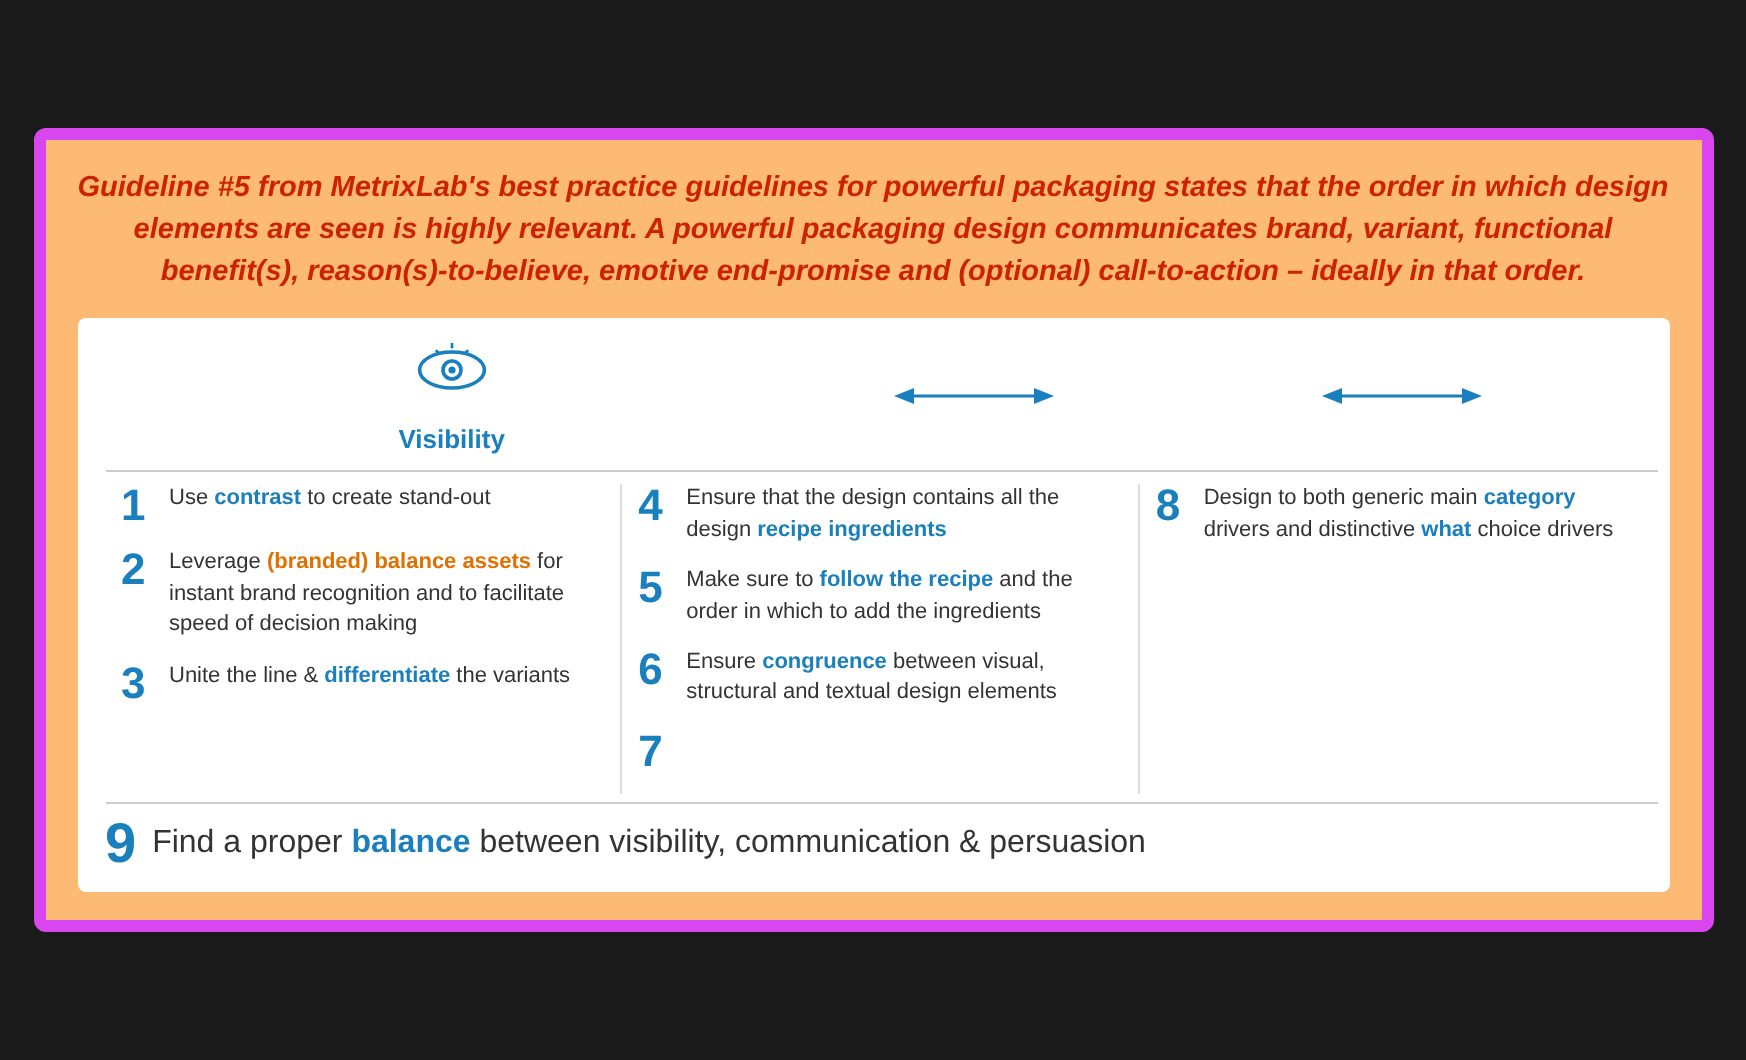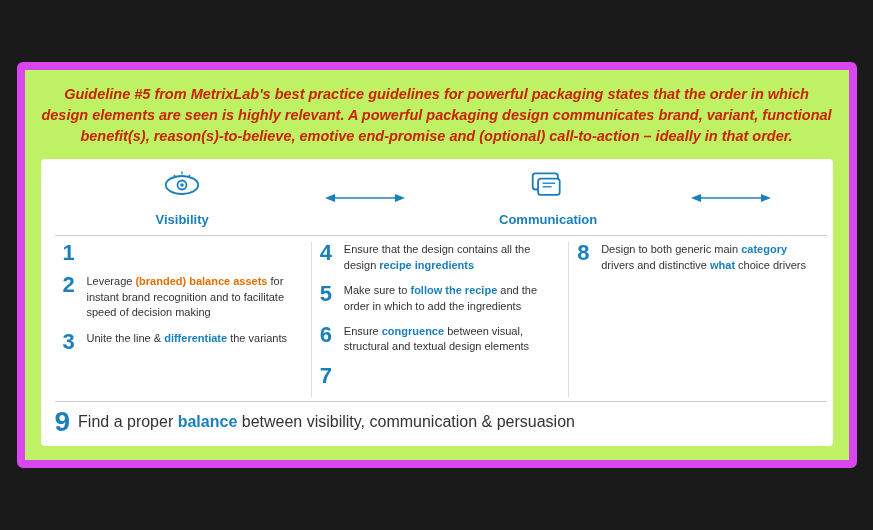--- a/index.html
+++ b/index.html
@@ -7,22 +7,22 @@
       width: 873px;
       height: 530px;
       background: #1a1a1a;
       display: flex;
       align-items: center;
       justify-content: center;
       font-family: Arial, sans-serif;
     }
     .outer-container {
       width: 840px;
-      background: #bef264;
-      border: 8px solid #d946ef;
+      background: #fdba74;
+      border: 6px solid #d946ef;
       border-radius: 6px;
       padding: 14px 16px;
     }
     .header-text {
       text-align: center;
       font-size: 14.5px;
       font-weight: bold;
       color: #cc2200;
       font-style: italic;
       line-height: 1.45;
@@ -158,49 +158,41 @@
       </div>
 
       <div class="arrow-container">
         <svg width="80" height="14" viewBox="0 0 80 14">
           <line x1="8" y1="7" x2="72" y2="7" stroke="#1a7fbd" stroke-width="1.5"></line>
           <polygon points="0,7 10,3 10,11" fill="#1a7fbd"></polygon>
           <polygon points="80,7 70,3 70,11" fill="#1a7fbd"></polygon>
         </svg>
       </div>
 
-      <div class="col-header">
-        <div class="col-icon chat-icon">
-          <svg viewBox="0 0 40 32" fill="none" xmlns="http://www.w3.org/2000/svg">
-            <rect x="3" y="3" width="28" height="18" rx="3" stroke="#1a7fbd" stroke-width="2" fill="none"></rect>
-            <rect x="9" y="9" width="24" height="18" rx="3" stroke="#1a7fbd" stroke-width="2" fill="white"></rect>
-            <line x1="14" y1="14" x2="28" y2="14" stroke="#1a7fbd" stroke-width="1.5"></line>
-            <line x1="14" y1="18" x2="24" y2="18" stroke="#1a7fbd" stroke-width="1.5"></line>
-          </svg>
-        </div>
-        <div class="col-label">Communication</div>
-      </div>
 
       <div class="arrow-container">
         <svg width="80" height="14" viewBox="0 0 80 14">
           <line x1="8" y1="7" x2="72" y2="7" stroke="#1a7fbd" stroke-width="1.5"></line>
           <polygon points="0,7 10,3 10,11" fill="#1a7fbd"></polygon>
           <polygon points="80,7 70,3 70,11" fill="#1a7fbd"></polygon>
         </svg>
       </div>
 
 
     </div>
 
     <div class="content-grid">
 
       <div class="col-content">
 
         <div class="guideline-item">
           <span class="number">1</span>
+          <span class="item-text">
+            Use <span class="highlight-blue">contrast</span> to create stand-out
+          </span>
         </div>
 
         <div class="guideline-item">
           <span class="number">2</span>
           <span class="item-text">
             Leverage <span class="highlight-orange">(branded) balance assets</span> for instant brand recognition and to facilitate speed of decision making
           </span>
         </div>
 
         <div class="guideline-item">

